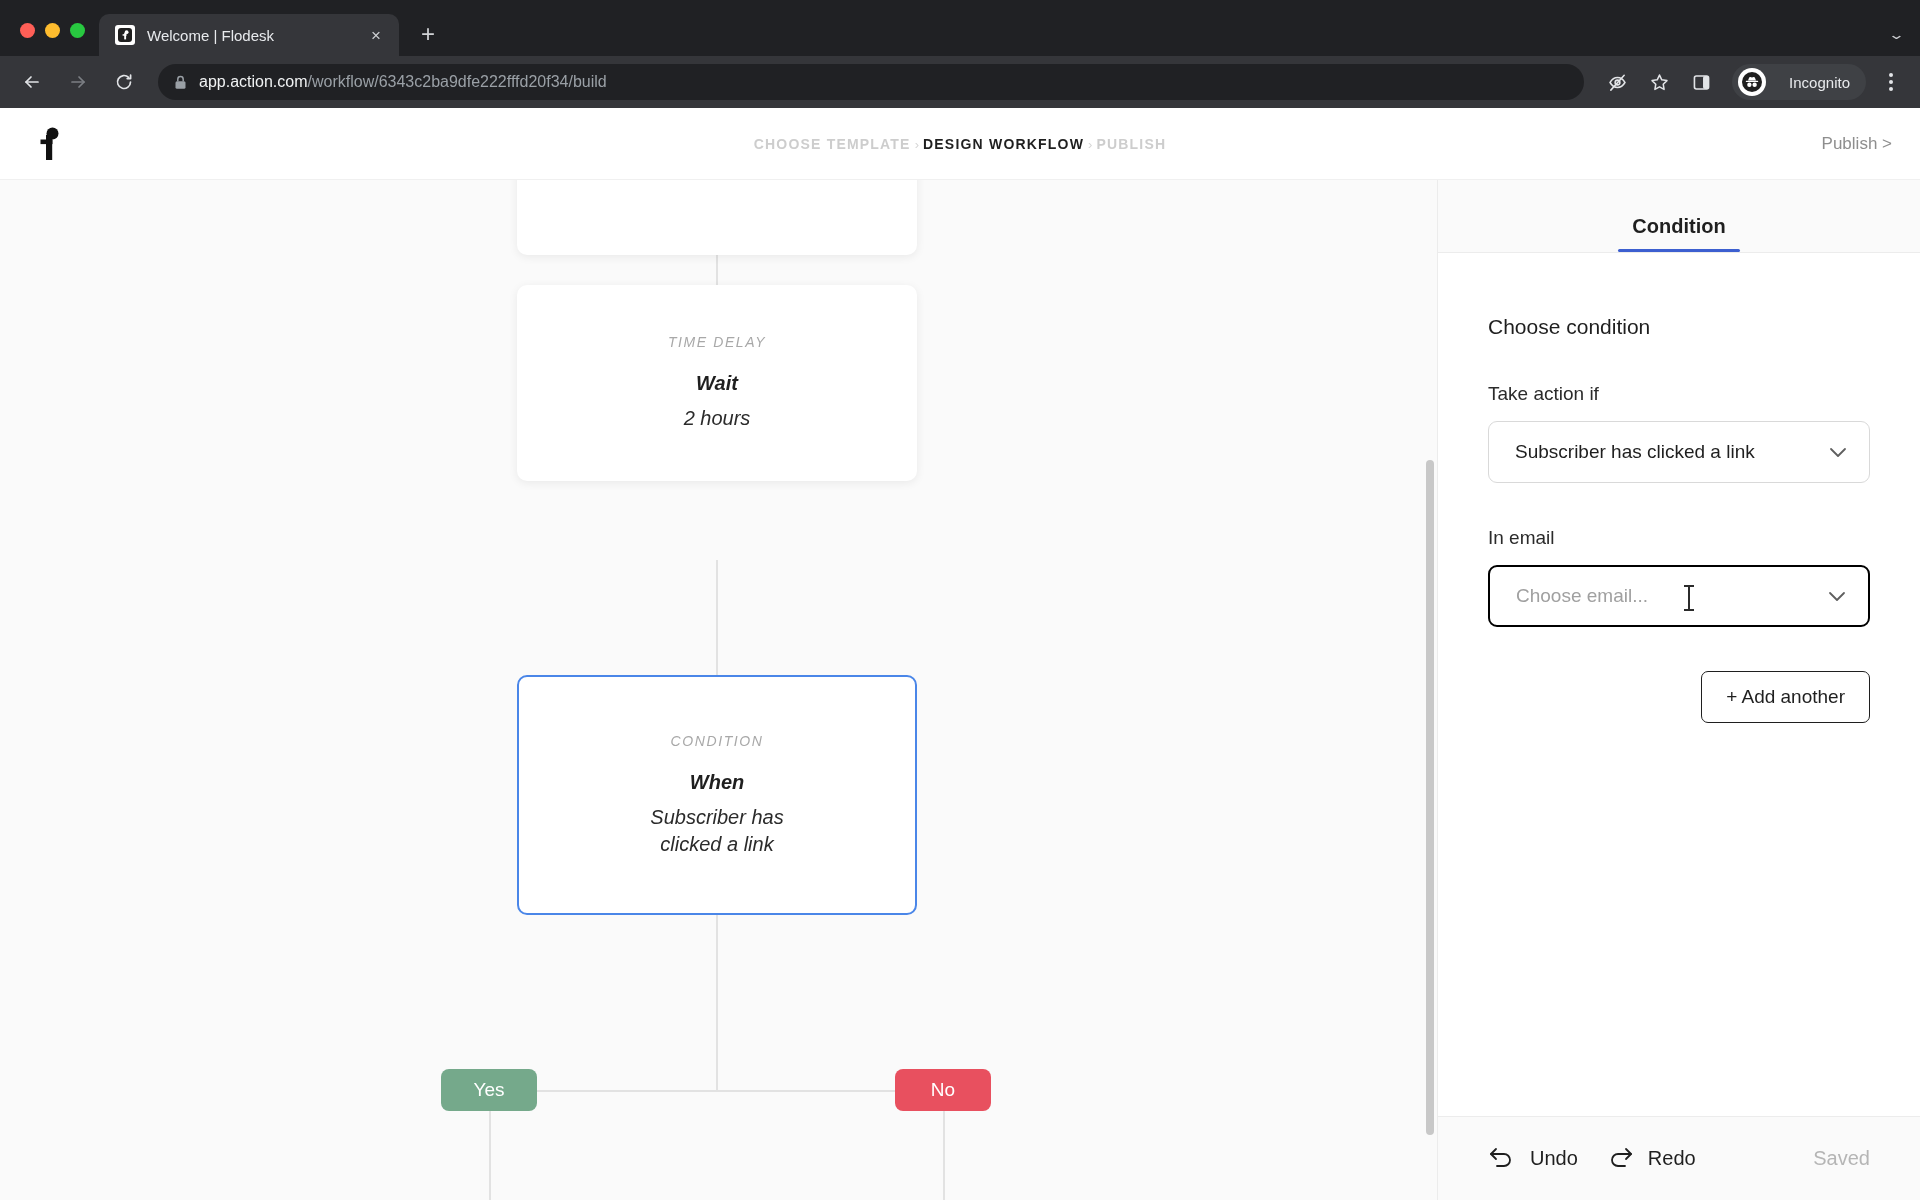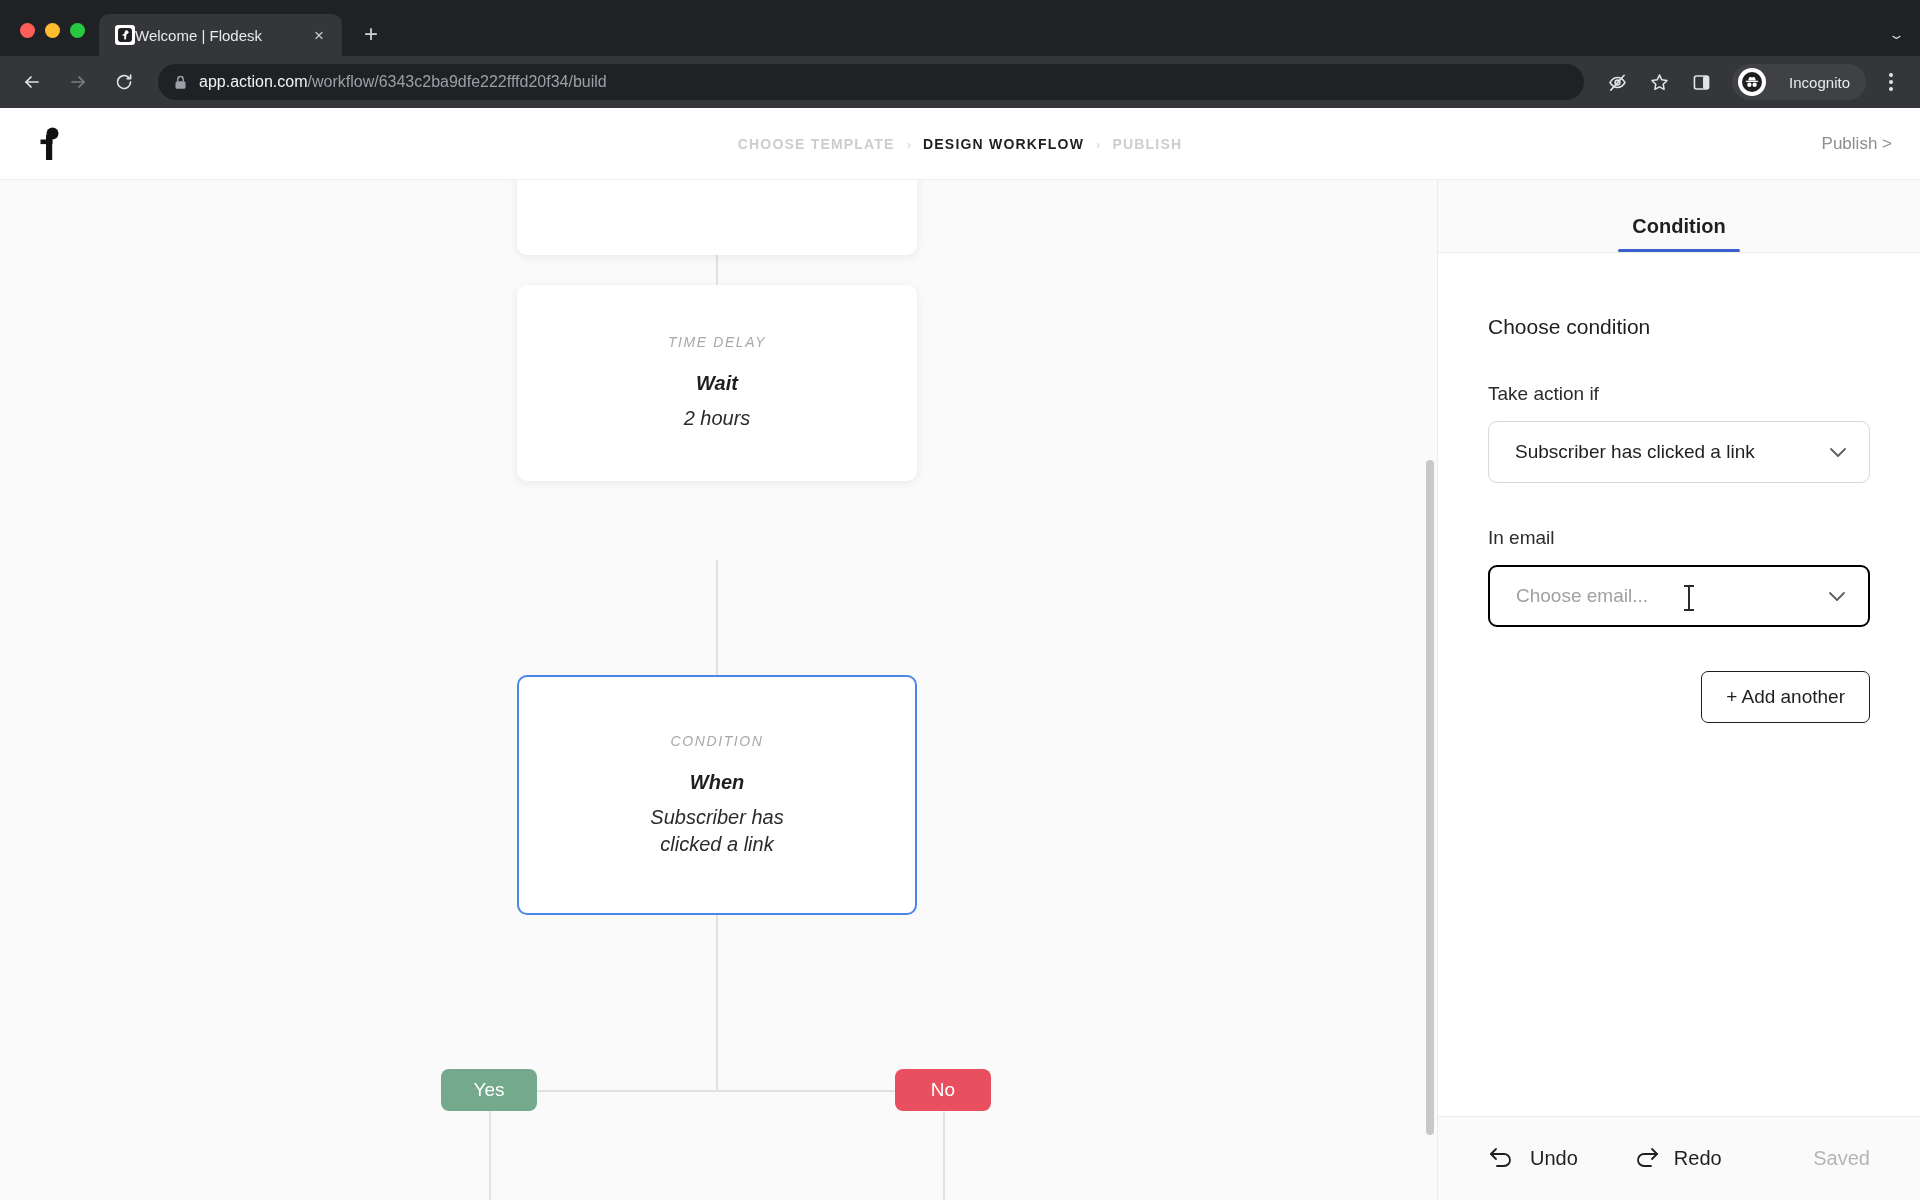--- a/index.html
+++ b/index.html
@@ -18,22 +18,22 @@
     height: 56px; background: #202124;
     display: flex; align-items: flex-end; padding-left: 12px; position: relative;
   }
   .traffic { display: flex; align-items: center; gap: 10px; padding: 0 14px 18px 8px; }
   .dot { width: 15px; height: 15px; border-radius: 50%; }
   .dot.red { background: #ff5f57; }
   .dot.yellow { background: #febc2e; }
   .dot.green { background: #28c840; }
 
   .tab {
-    display: flex; align-items: center; 
-    height: 42px; width: 243px; padding: 0 12px 0 16px;
+    display: flex; align-items: center; gap: 12px;
+    height: 42px; width: 300px; padding: 0 12px 0 16px;
     background: #35363a; border-radius: 10px 10px 0 0;
     position: relative;
   }
   .tab-favicon {
     width: 20px; height: 20px; border-radius: 3px; background: #ffffff;
     display: flex; align-items: center; justify-content: center; flex: 0 0 auto;
   }
   .tab-favicon svg { display: block; }
   .tab-title {
     color: #e8eaed; font-size: 15px; white-space: nowrap;
@@ -103,21 +103,21 @@
   }
 
   .app-header {
     height: 72px; background: #ffffff; position: relative;
     display: flex; align-items: center; padding: 0 28px;
     border-bottom: 1px solid #f0f0f0;
   }
   .logo { width: 44px; display: flex; align-items: center; justify-content: center; }
   .breadcrumbs {
     position: absolute; left: 0; right: 0; top: 0; height: 72px;
-    display: flex; align-items: center; justify-content: center; gap: 12px;
+    display: flex; align-items: center; justify-content: center; gap: 4px;
     pointer-events: none;
   }
   .crumb {
     font-size: 14px; letter-spacing: 1.2px; font-weight: 700;
     color: #cdcdcd; pointer-events: auto;
   }
   .crumb.active { color: #1f1f1f; }
   .crumb-sep { font-size: 13px; color: #d6d6d6; }
   .publish-link {
     margin-left: auto; font-size: 17px; color: #8e8e8e; position: relative; z-index: 2;
@@ -207,21 +207,21 @@
 
   .add-another-row { display: flex; justify-content: flex-end; }
   .add-another {
     height: 52px; border: 1px solid #1f1f1f; border-radius: 7px;
     background: #fff; font-size: 19px; color: #1f1f1f;
     padding: 0 24px; font-family: inherit; display: flex; align-items: center;
   }
 
   .panel-footer {
     height: 84px; border-top: 1px solid #ececec; background: #fafafa;
-    display: flex; align-items: center; padding: 0 50px; gap: 54px;
+    display: flex; align-items: center; padding: 0 50px; gap: 28px;
   }
   .footer-btn { display: flex; align-items: center; gap: 14px; font-size: 20px; color: #1f1f1f; }
   .saved-label { margin-left: auto; font-size: 20px; color: #b5b5b5; }
 </style>
 </head>
 <body>
 
 <div class="browser">
 
   <div class="tabstrip">

